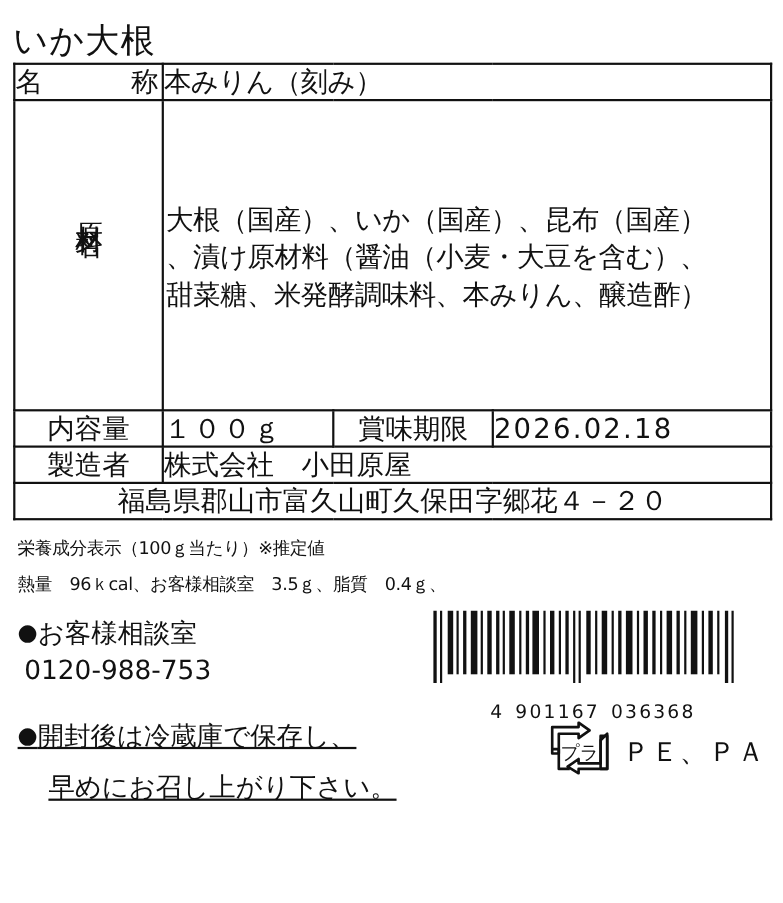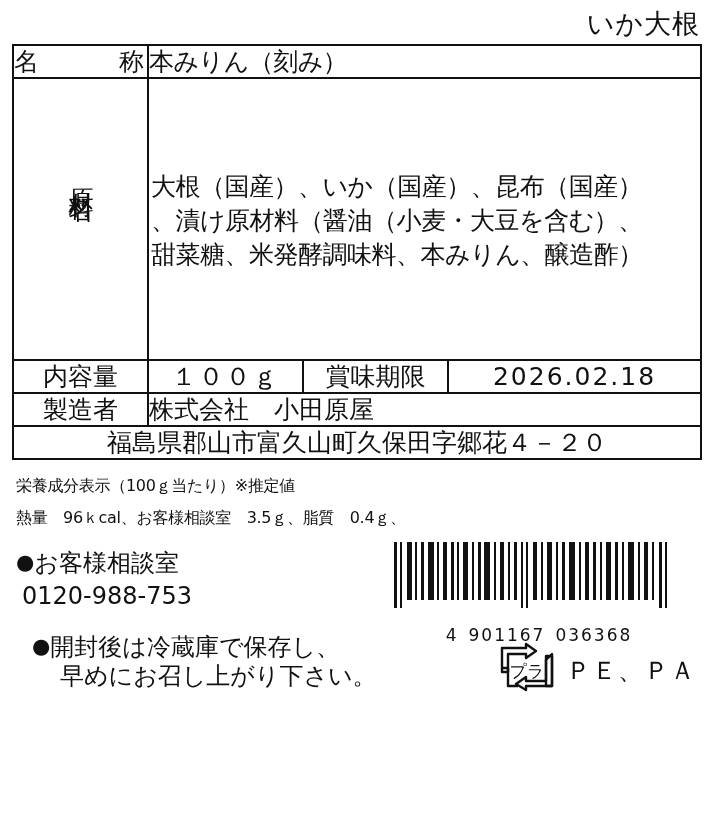--- a/index.html
+++ b/index.html
@@ -16,25 +16,25 @@
     overflow: hidden;
   }
   .page {
     position: relative;
     width: 712px;
     height: 821px;
     box-sizing: border-box;
     padding: 0 12px;
   }
   .product-title {
-    text-align: right;
-    font-size: 27px;
+    text-align: left;
+    font-size: 31px;
     line-height: 34px;
     letter-spacing: 1px;
-    padding-top: 7px;
+    padding-top: 20px;
     padding-bottom: 3px;
   }
   table.label-table {
     width: 100%;
     border-collapse: collapse;
     table-layout: fixed;
   }
   table.label-table td {
     border: 2px solid #111111;
     padding: 0;
@@ -71,21 +71,20 @@
   .ingredients-text {
     padding: 4px 2px 0 2px;
     font-size: 25px;
     line-height: 34px;
     letter-spacing: -0.5px;
   }
   .ingredients-text div {
     white-space: nowrap;
   }
   .value-center {
-    text-align: center;
     letter-spacing: 2px;
     border-radius: 16px;
   }
   .value-left {
     text-align: left;
     letter-spacing: -0.5px;
   }
   .maker-row td {
     font-size: 25px;
   }
@@ -125,24 +124,25 @@
     font-size: 21px;
     vertical-align: 2px;
   }
   .phone {
     padding-left: 6px;
     letter-spacing: 0px;
     text-align: center;
   }
   .storage-block {
     position: absolute;
-    left: 20px;
+    left: 4px;
     top: 86px;
     font-size: 24px;
-    line-height: 29px;
+    line-height: 47px;
+    text-decoration: underline;
   }
   .indent {
     padding-left: 28px;
   }
   .barcode-wrap {
     position: absolute;
     right: 6px;
     top: -4px;
     width: 310px;
     text-align: center;

